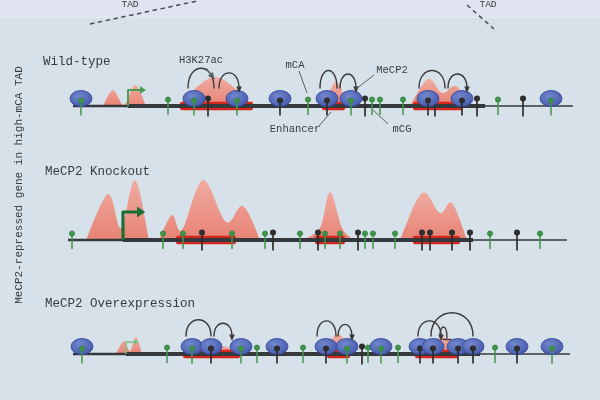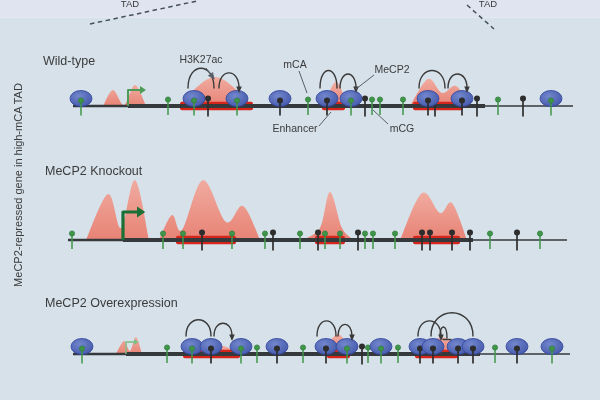--- a/index.html
+++ b/index.html
@@ -1,17 +1,17 @@
 <!DOCTYPE html>
 <html><head>
 <meta charset="utf-8">
 <style>
   html,body{margin:0;padding:0;}
   .stage{width:600px;height:400px;position:relative;overflow:hidden;
-         font-family:Liberation Sans, sans-serif;}
+         font-family:Liberation Mono, monospace;}
   svg{display:block;}
   .lbl{fill:#3b3b3b;}
   .row-title{font-size:12.5px;}
   .ann{font-size:10.5px;}
   .tad{font-size:9.5px;}
   .side{font-size:11px;}
 </style>
 </head>
 <body>
 

